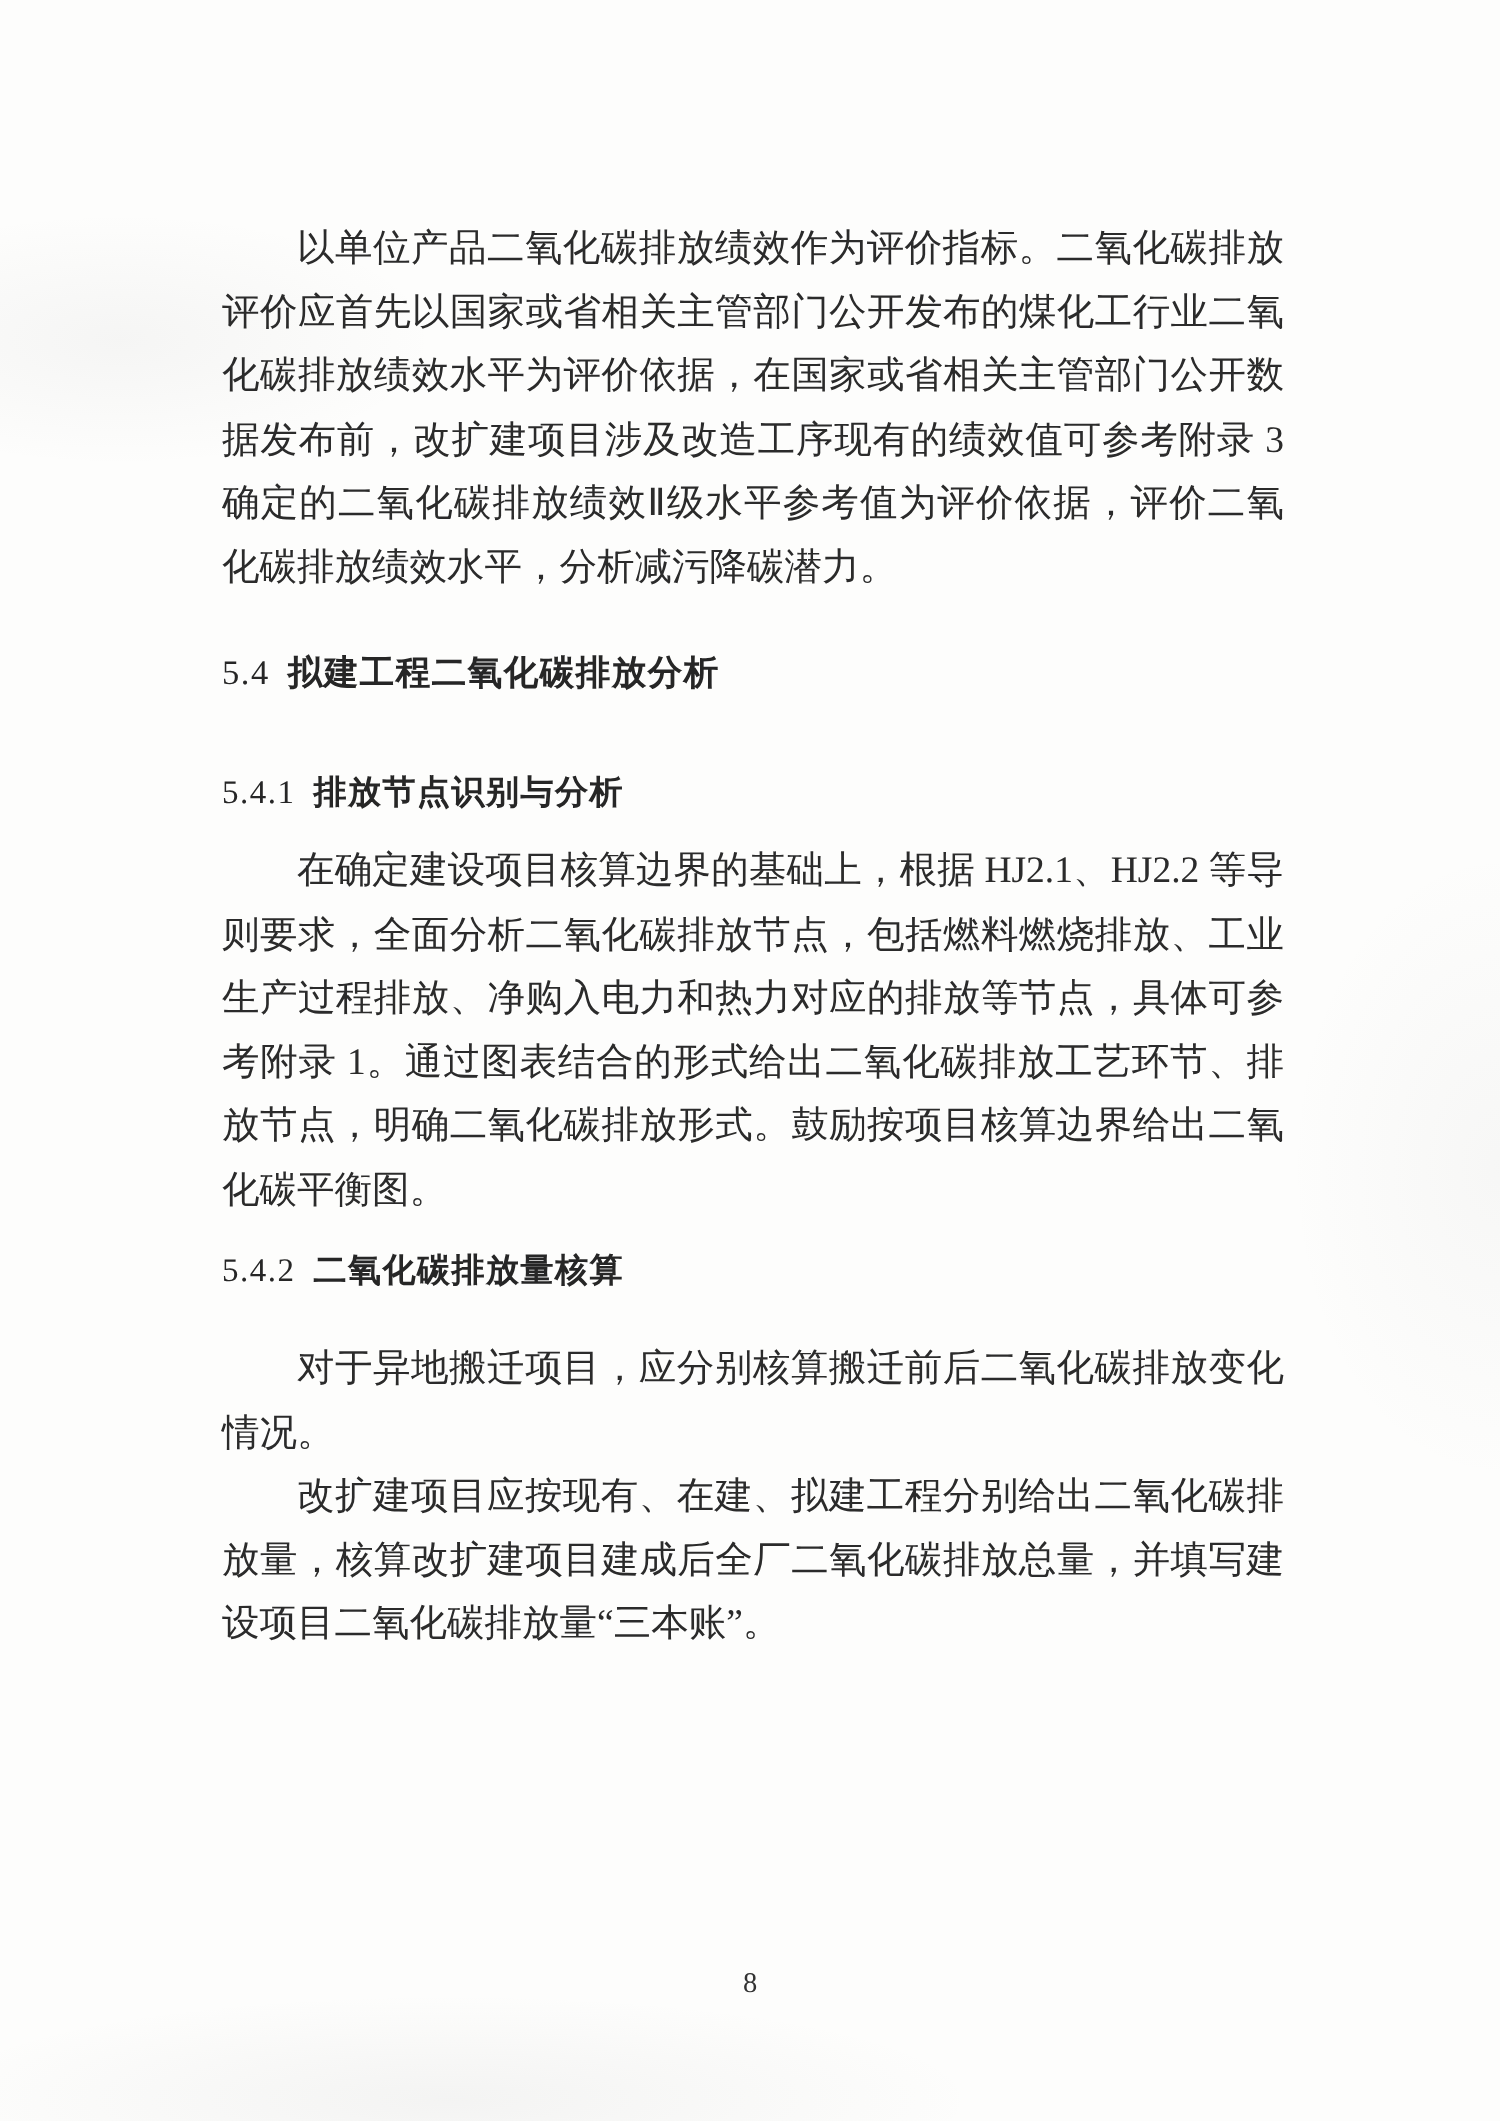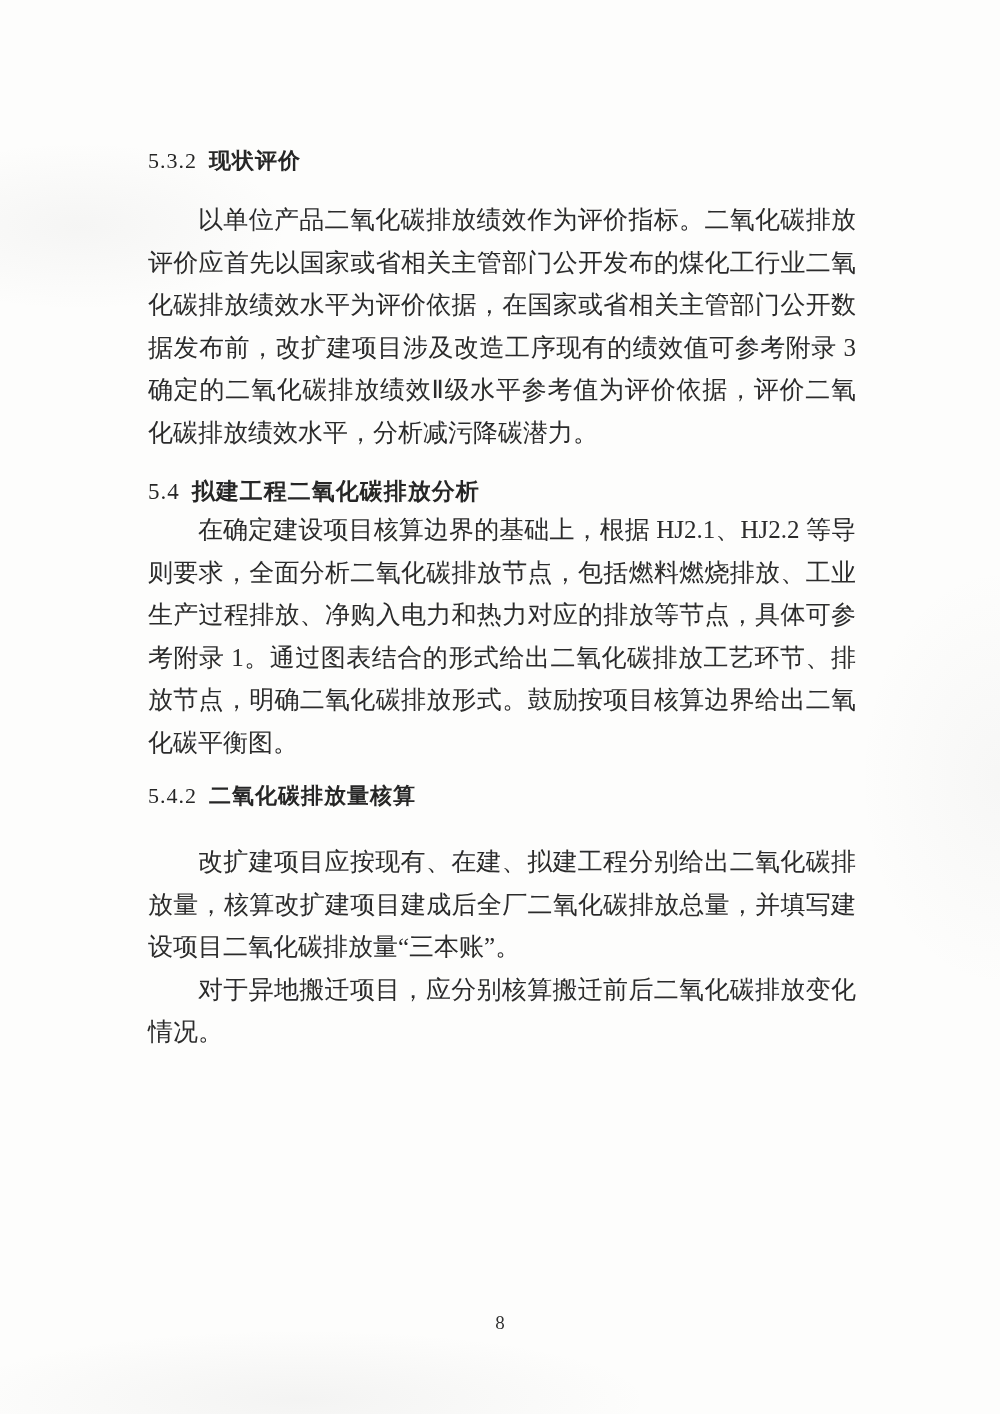--- a/index.html
+++ b/index.html
@@ -45,21 +45,21 @@
   }
   .h-sub {
     font-size: 22px;
     line-height: 32px;
   }
   .h-top {
     font-size: 23px;
     line-height: 34px;
   }
   #h532 { margin-bottom: 22px; }
-  #h54  { margin-top: 20px; }
+  #h54  { margin-top: 31px; }
   #h541 { margin-top: 46px; margin-bottom: 16px; }
   #h542 { margin-top: 16px; margin-bottom: 29px; }
   .body-p {
     margin: 0;
     font-family: Liberation Serif, serif;
     font-size: 25px;
     line-height: 42.5px;
     text-align: justify;
     text-indent: 2em;
     color: #2b2b2b;
@@ -74,32 +74,32 @@
     font-size: 19px;
     color: #333;
   }
 </style>
 </head>
 <body>
 
 <div class="page">
   <div class="content">
 
-    <h3 class="heading h-sub" id="h532"><span class="hnum">5.3.2</span><span class="htitle">现状评价</span></h3>
 
     <p class="body-p">以单位产品二氧化碳排放绩效作为评价指标。二氧化碳排放评价应首先以国家或省相关主管部门公开发布的煤化工行业二氧化碳排放绩效水平为评价依据，在国家或省相关主管部门公开数据发布前，改扩建项目涉及改造工序现有的绩效值可参考附录 3 确定的二氧化碳排放绩效Ⅱ级水平参考值为评价依据，评价二氧化碳排放绩效水平，分析减污降碳潜力。</p>
 
     <h2 class="heading h-top" id="h54"><span class="hnum">5.4</span><span class="htitle">拟建工程二氧化碳排放分析</span></h2>
 
+    <h3 class="heading h-sub" id="h541"><span class="hnum">5.4.1</span><span class="htitle">排放节点识别与分析</span></h3>
 
     <p class="body-p">在确定建设项目核算边界的基础上，根据 HJ2.1、HJ2.2 等导则要求，全面分析二氧化碳排放节点，包括燃料燃烧排放、工业生产过程排放、净购入电力和热力对应的排放等节点，具体可参考附录 1。通过图表结合的形式给出二氧化碳排放工艺环节、排放节点，明确二氧化碳排放形式。鼓励按项目核算边界给出二氧化碳平衡图。</p>
 
     <h3 class="heading h-sub" id="h542"><span class="hnum">5.4.2</span><span class="htitle">二氧化碳排放量核算</span></h3>
 
+    <p class="body-p">对于异地搬迁项目，应分别核算搬迁前后二氧化碳排放变化情况。</p>
     <p class="body-p">改扩建项目应按现有、在建、拟建工程分别给出二氧化碳排放量，核算改扩建项目建成后全厂二氧化碳排放总量，并填写建设项目二氧化碳排放量“三本账”。</p>
-    <p class="body-p">对于异地搬迁项目，应分别核算搬迁前后二氧化碳排放变化情况。</p>
 
   </div>
 
   <div class="footer">
     <span>8</span>
   </div>
 </div>
 
 </body></html>

